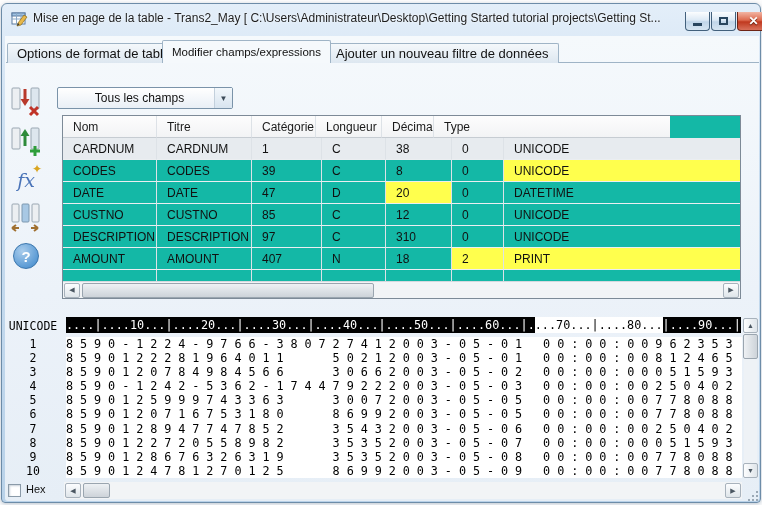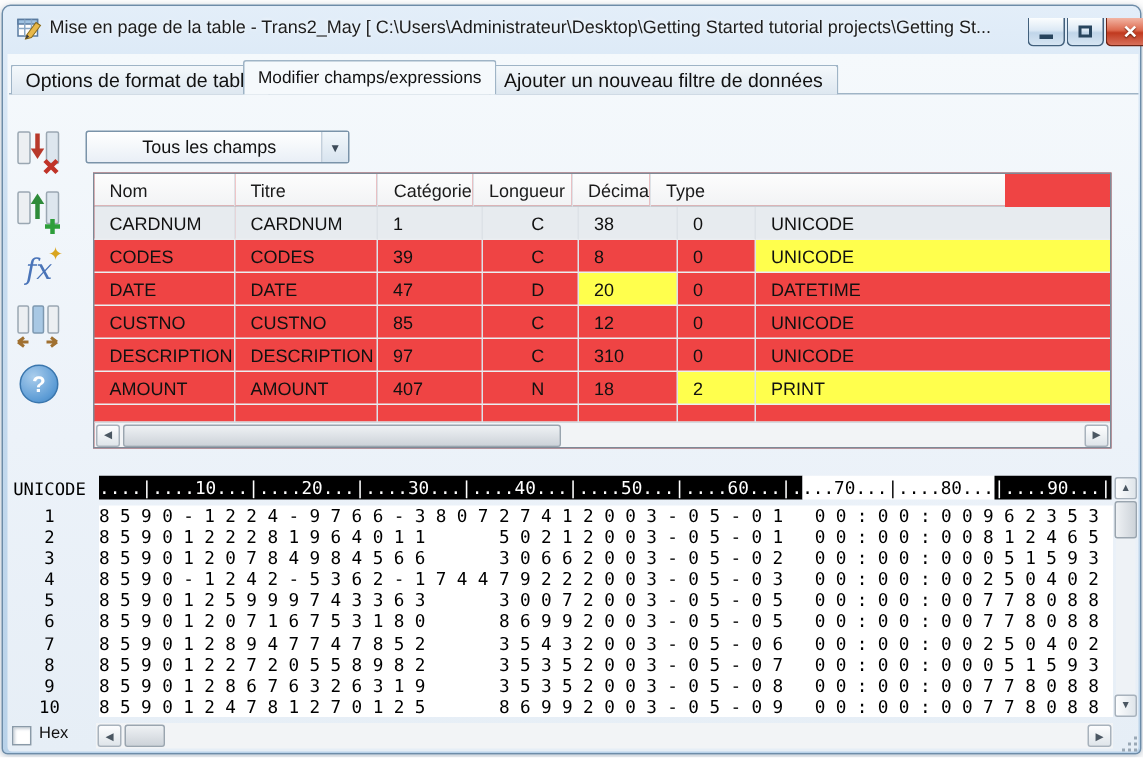--- a/index.html
+++ b/index.html
@@ -25,25 +25,25 @@
   
   .tool{position:absolute;left:10px;width:32px;height:32px;display:flex;align-items:center;justify-content:center;}
   .fx-text{font-family:"DejaVu Serif",serif;font-style:italic;font-size:19px;color:#4a74b8;line-height:1;}
   .fx-spark{position:absolute;right:0px;top:-2px;color:#d9a520;font-size:12px;}
   .help-circle{width:26px;height:26px;border-radius:50%;background:radial-gradient(circle at 35% 30%,#aacdec,#5b9bd5 70%,#3f7fb9);border:1px solid #3a76ad;color:#fff;font-size:15px;font-weight:bold;display:flex;align-items:center;justify-content:center;}
   
   .combo{position:absolute;left:57px;top:87px;width:176px;height:22px;border:1px solid #7a93a9;border-radius:2px;background:linear-gradient(180deg,#ffffff,#e9eff6);display:flex;align-items:center;}
   .combo-text{flex:1;padding-left:7px;font-size:12px;color:#111;text-align:center;}
   .combo-btn{width:18px;height:100%;display:flex;align-items:center;justify-content:center;color:#3c4a58;font-size:8px;border-left:1px solid #c3d0dc;background:linear-gradient(180deg,#f2f7fb,#d8e4ef);}
   
-  .ftable{position:absolute;left:62px;top:115px;width:679px;height:184px;border:1px solid #7d8a97;background:#ef4444;}
+  .ftable{position:absolute;left:62px;top:115px;width:679px;height:184px;border:1px solid #7d8a97;background:#14b8a6;}
   .frow{display:flex;height:22px;}
   .fhead .fc{background:linear-gradient(180deg,#fdfdfd,#f2f3f5);border-bottom:1px solid #c6ccd2;color:#1a1a1a;}
   .fc{height:22px;padding:4px 0 0 10px;font-size:12px;color:#111;border-right:1px solid #dde2e7;border-bottom:1px solid #ebeef1;overflow:hidden;white-space:nowrap;}
-  .c0{width:94px;}.c1{width:95px;}.c2{width:70px;}.c3{width:64px;text-align:center;}.c4{width:66px;}.c5{width:52px;}.c6{width:236px;border-right:none;}
+  .c0{width:94px;}.c1{width:95px;}.c2{width:70px;}.c3{width:64px;}.c4{width:66px;}.c5{width:52px;}.c6{width:236px;border-right:none;}
   .frow.sel .fc{background:#e7ebef;}
   .fc.hl{background:#ffff4d;}
   .fillrow{display:flex;height:13px;}
   .fillrow .fc{height:13px;border-bottom:none;}
   
   .sbar-h{position:absolute;height:17px;background:#f2f4f6;border-top:1px solid #d4d9de;display:flex;align-items:center;}
   .sbtn{width:16px;height:15px;margin:0 1px;border:1px solid #a8b2bc;border-radius:2px;background:linear-gradient(180deg,#fcfdfe,#dfe5ea);font-size:7px;color:#4b5762;display:flex;align-items:center;justify-content:center;}
   .sthumb{height:15px;border:1px solid #9aa5af;border-radius:2px;background:linear-gradient(180deg,#eef1f4,#cdd3d9);}
   .ftable .sbar-h{left:0;bottom:0;width:677px;}
   .ftable .sthumb{width:292px;margin-left:1px;}

